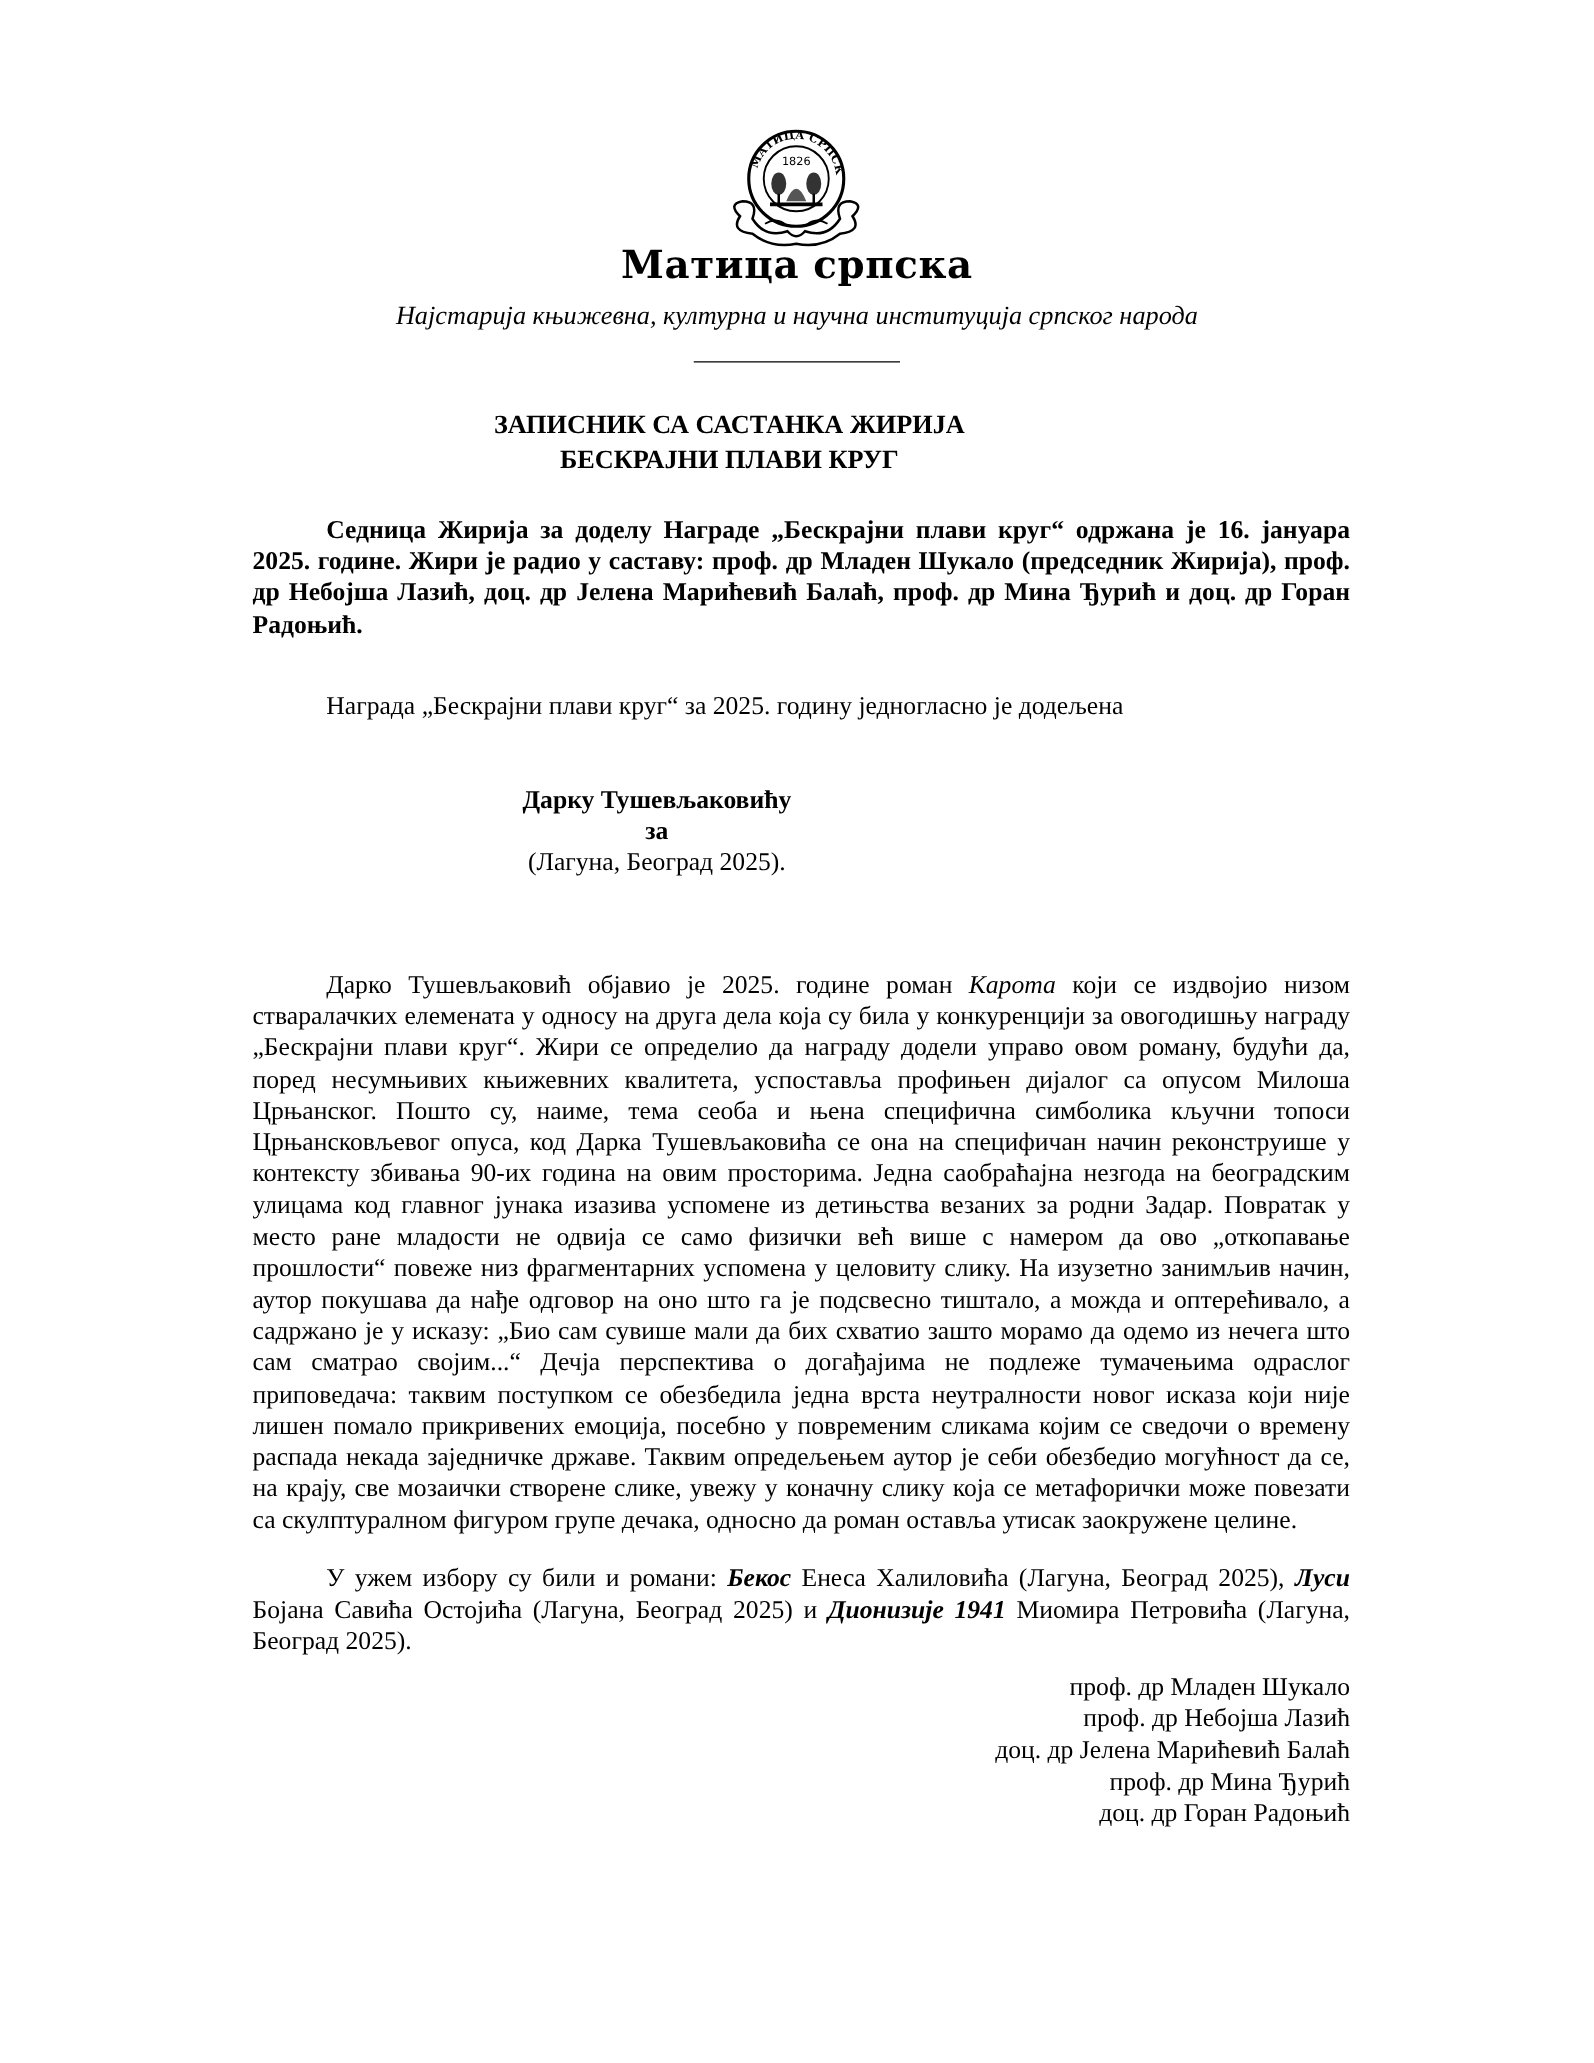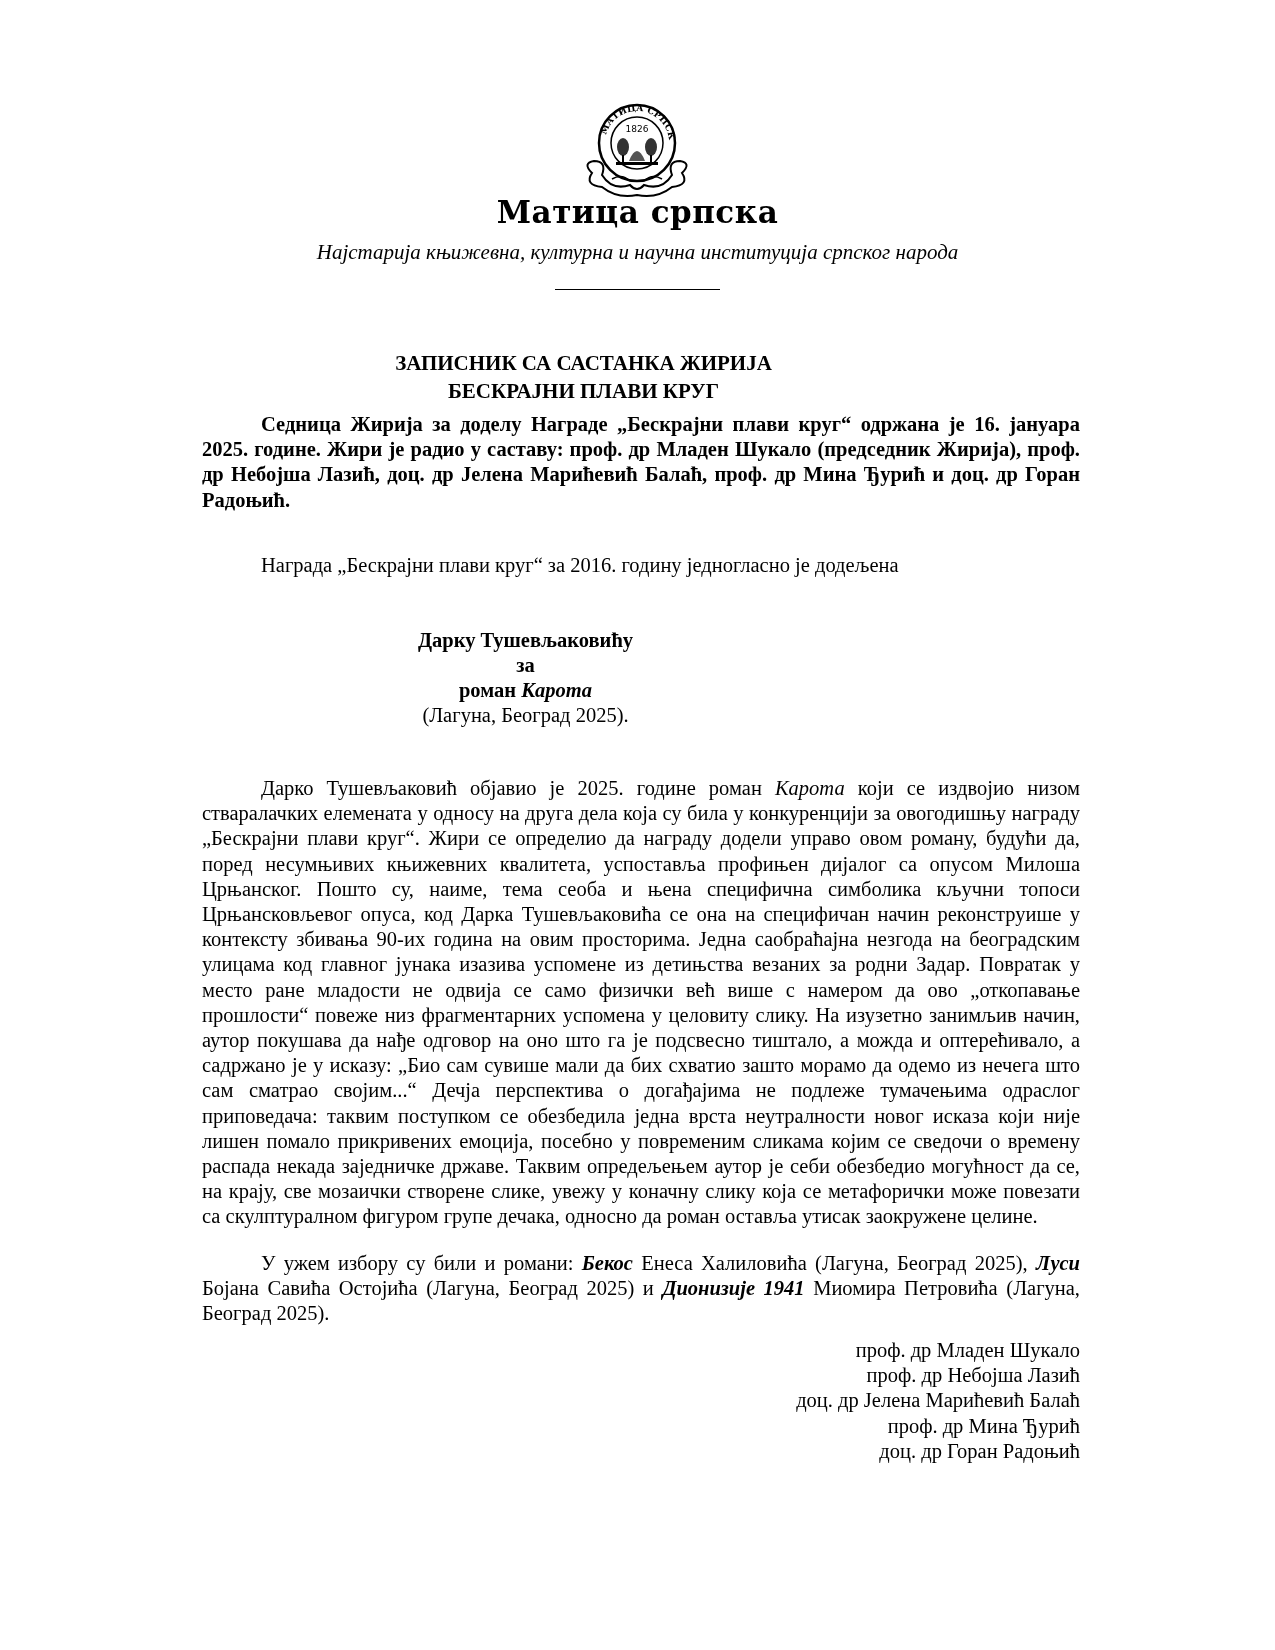--- a/index.html
+++ b/index.html
@@ -1,21 +1,21 @@
 <!DOCTYPE html>
 <html><head>
 <meta charset="utf-8">
 <style>
   html, body { margin: 0; padding: 0; background: #ffffff; }
   body { width: 1275px; height: 1650px; position: relative; overflow: hidden; color: #000; font-family: "Liberation Serif", serif; }
   .logo { position: absolute; left: 572px; top: 103px; width: 130px; height: 102px; }
   .org-name { position: absolute; left: 0; width: 1275px; top: 194px; text-align: center; font-family: "DejaVu Serif", serif; font-weight: bold; font-size: 31px; letter-spacing: 0.5px; }
   .subtitle { position: absolute; left: 0; width: 1275px; top: 240px; text-align: center; font-style: italic; font-size: 21px; font-family: Liberation Serif, serif; }
   .rule { position: absolute; left: 555px; top: 289px; width: 165px; height: 0; border-top: 1.3px solid #000; }
-  .title { position: absolute; left: 0; width: 1167px; top: 325px; text-align: center; font-weight: bold; font-size: 21px; line-height: 28px; margin-top: 24px; }
+  .title { position: absolute; left: 0; width: 1167px; top: 325px; text-align: center; font-weight: bold; font-size: 21px; line-height: 28px; }
   .para { position: absolute; left: 202px; width: 878px; font-size: 20.5px; line-height: 25.2px; text-align: justify; }
   .para .indent { display: inline-block; width: 59px; }
   .p1 { top: 412px; font-weight: bold; }
   .p2 { top: 553px; }
   .center-block { position: absolute; left: 0; width: 1051px; top: 628px; text-align: center; font-size: 20.5px; line-height: 25px; }
   .center-block .b { font-weight: bold; }
   .p3 { top: 776px; }
   .p4 { top: 1251px; }
   .signatures { position: absolute; right: 195px; top: 1338px; text-align: right; font-size: 20.5px; line-height: 25.2px; margin-left: 36px; }
   i.it { font-style: italic; }
@@ -46,26 +46,25 @@
 <div class="subtitle">Најстарија књижевна,  културна и научна институција српског народа</div>
 <div class="rule"></div>
 
 <div class="title">
   <div>ЗАПИСНИК СА САСТАНКА ЖИРИЈА</div>
   <div>БЕСКРАЈНИ ПЛАВИ КРУГ</div>
 </div>
 
 <div class="para p1"><span class="indent"></span><span>Седница Жирија за доделу Награде „Бескрајни плави круг“ одржана је 16. јануара 2025. године. Жири је радио у саставу: проф. др Младен Шукало (председник Жирија), проф. др Небојша Лазић, доц. др Јелена Марићевић Балаћ, проф. др Мина Ђурић и доц. др Горан Радоњић.</span></div>
 
-<div class="para p2"><span class="indent"></span><span>Награда „Бескрајни плави круг“ за 2016. годину једногласно је додељена</span></div>
+<div class="para p2"><span class="indent"></span><span>Награда „Бескрајни плави круг“ за 2025. годину једногласно је додељена</span></div>
 
 <div class="center-block">
   <div class="b">Дарку Тушевљаковићу</div>
   <div class="b">за</div>
-  <div class="b"><span>роман </span><i class="it">Карота</i></div>
   <div>(Лагуна, Београд 2025).</div>
 </div>
 
 <div class="para p3"><span class="indent"></span><span>Дарко Тушевљаковић објавио је 2025. године роман </span><i class="it">Карота</i><span> који се издвојио низом стваралачких елемената у односу на друга дела која су била у конкуренцији за овогодишњу награду „Бескрајни плави круг“. Жири се определио да награду додели управо овом роману, будући да, поред несумњивих књижевних квалитета, успоставља профињен дијалог са опусом Милоша Црњанског. Пошто су, наиме, тема сеоба и њена специфична симболика кључни топоси Црњансковљевог опуса, код Дарка Тушевљаковића се она на специфичан начин реконструише у контексту збивања 90-их година на овим просторима. Једна саобраћајна незгода на београдским улицама код главног јунака изазива успомене из детињства везаних за родни Задар. Повратак у место ране младости не одвија се само физички већ више с намером да ово „откопавање прошлости“ повеже низ фрагментарних успомена у целовиту слику. На изузетно занимљив начин, аутор покушава да нађе одговор на оно што га је подсвесно тиштало, а можда и оптерећивало, а садржано је у исказу: „Био сам сувише мали да бих схватио зашто морамо да одемо из нечега што сам сматрао својим...“ Дечја перспектива о догађајима не подлеже тумачењима одраслог приповедача: таквим поступком се обезбедила једна врста неутралности новог исказа који није лишен помало прикривених емоција, посебно у повременим сликама којим се сведочи о времену распада некада заједничке државе. Таквим опредељењем аутор је себи обезбедио могућност да се, на крају, све мозаички створене слике, увежу у коначну слику која се метафорички може повезати са скулптуралном фигуром групе дечака, односно да роман оставља утисак заокружене целине.</span></div>
 
 <div class="para p4"><span class="indent"></span><span>У ужем избору су били и романи: </span><b class="bi">Бекос</b><span> Енеса Халиловића (Лагуна, Београд 2025), </span><b class="bi">Луси</b><span> Бојана Савића Остојића (Лагуна, Београд 2025) и </span><b class="bi">Дионизије 1941</b><span> Миомира Петровића (Лагуна, Београд 2025).</span></div>
 
 <div class="signatures">
   <div>проф. др Младен Шукало</div>
   <div>проф. др Небојша Лазић</div>

